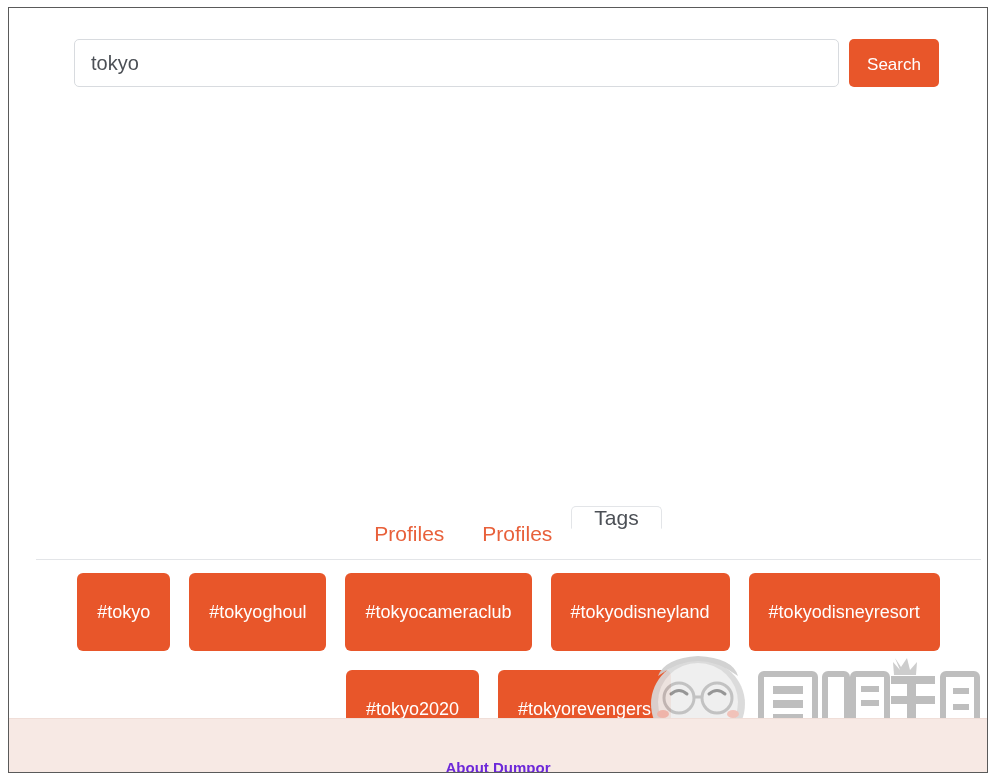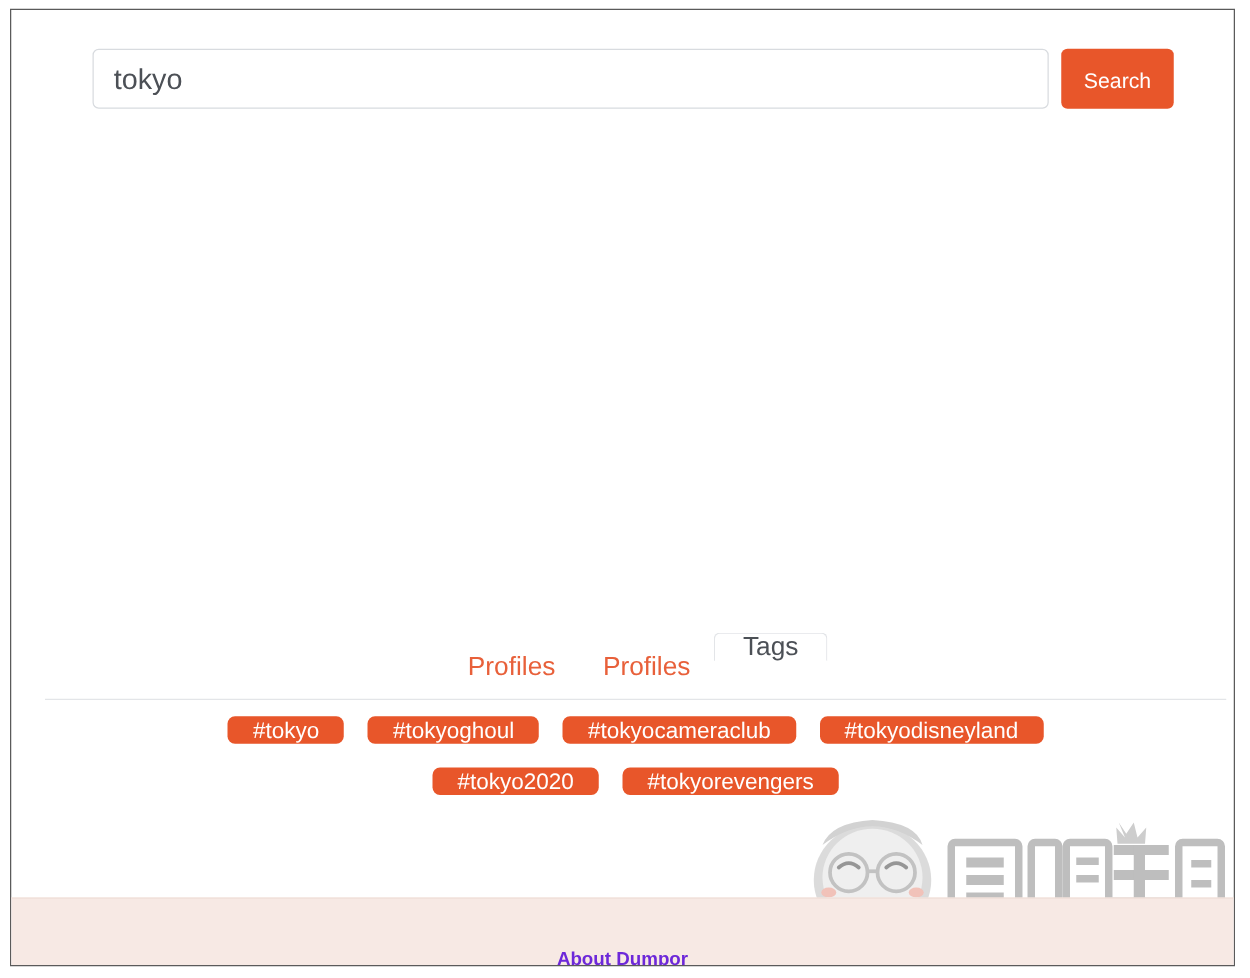--- a/index.html
+++ b/index.html
@@ -38,21 +38,21 @@
     align-items: stretch;
   }
   #search-input {
     flex: 0 0 765px;
     height: 48px;
     box-sizing: border-box;
     border: 1px solid #d8dbdf;
     border-radius: 5px;
     background: #ffffff;
     font-family: "Liberation Sans", sans-serif;
-    font-size: 23px;
+    font-size: 20px;
     color: #4c5056;
     padding: 0 16px;
     outline: none;
   }
   #search-input::placeholder { color: #a9aeb5; }
 
   #search-button {
     margin-left: 10px;
     flex: 0 0 90px;
     height: 48px;
@@ -140,21 +140,21 @@
     margin-bottom: 19px;
   }
   .tag-pill {
     background: #e8562a;
     color: #ffffff;
     border: none;
     border-radius: 6px;
     font-family: "Liberation Sans", sans-serif;
     font-size: 18px;
     line-height: 1;
-    padding: 2px 20px;
+    padding: 30px 20px;
     cursor: pointer;
     white-space: nowrap;
   }
 
   
   #footer {
     position: absolute;
     left: 0;
     right: 0;
     top: 710px;
@@ -207,20 +207,21 @@
       <a class="tab active" href="#">Tags</a>
     </div>
   </div>
 
   <div id="tags-panel">
     <div class="tag-row">
       <button class="tag-pill">#tokyo</button>
       <button class="tag-pill">#tokyoghoul</button>
       <button class="tag-pill">#tokyocameraclub</button>
       <button class="tag-pill">#tokyodisneyland</button>
+      <button class="tag-pill">#tokyodisneyresort</button>
     </div>
     <div class="tag-row">
       <button class="tag-pill">#tokyo2020</button>
       <button class="tag-pill">#tokyorevengers</button>
     </div>
   </div>
 
   <div id="watermark">
     <svg width="340" height="125" viewBox="0 0 340 125" xmlns="http://www.w3.org/2000/svg">
       <g>

